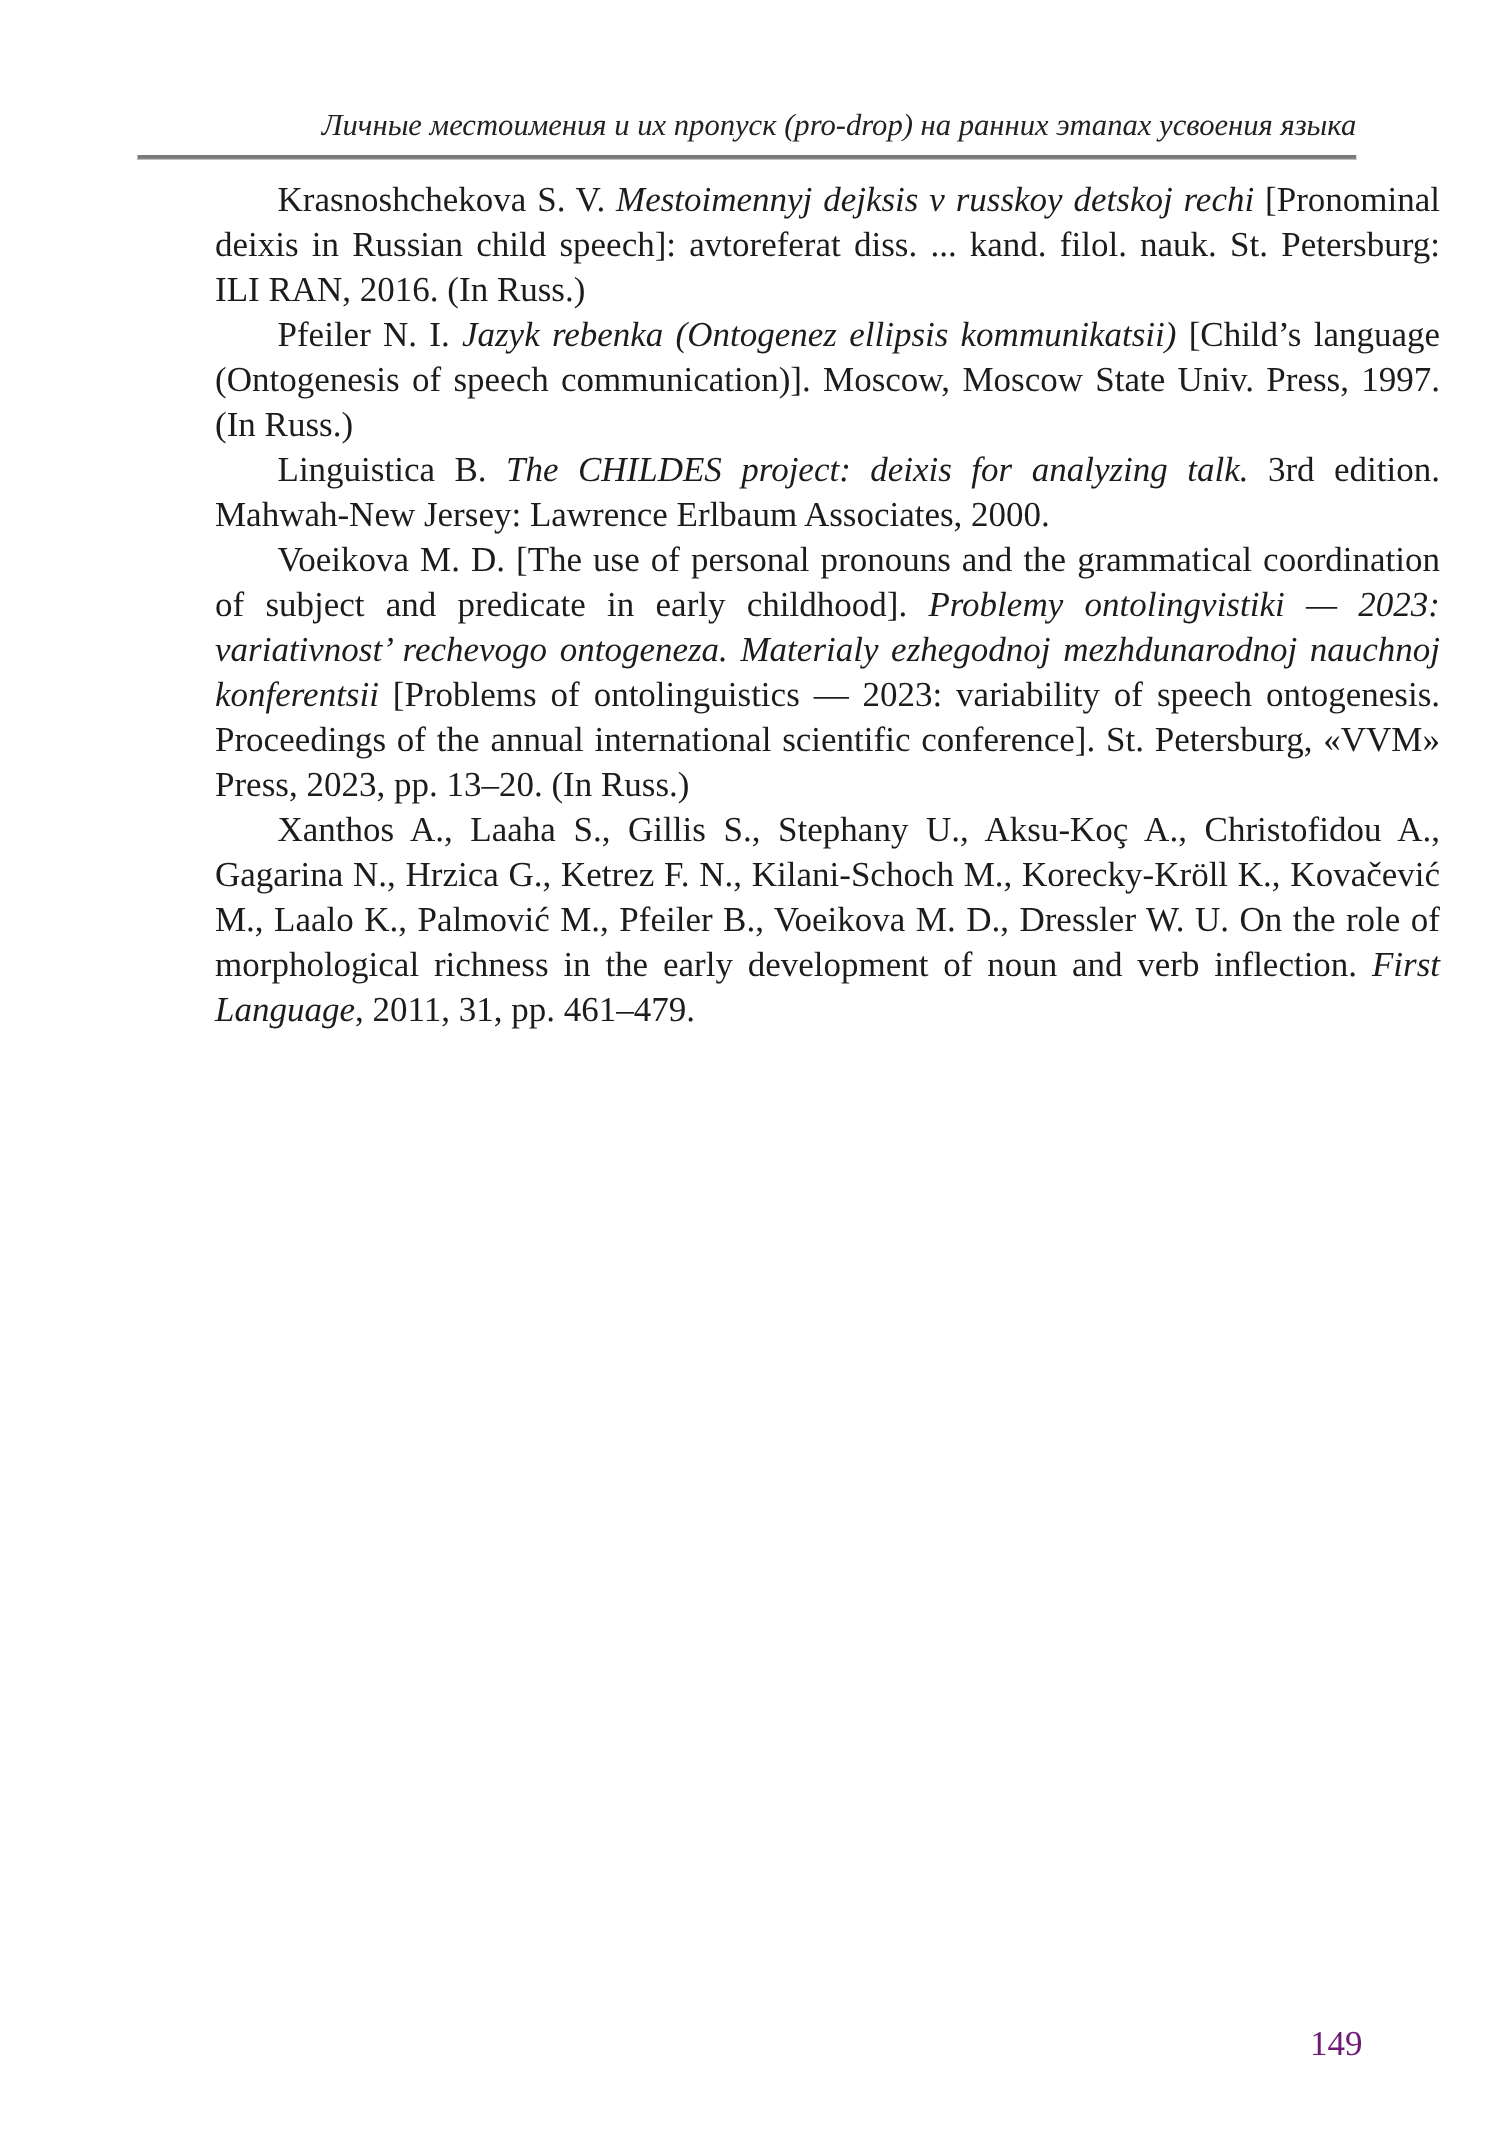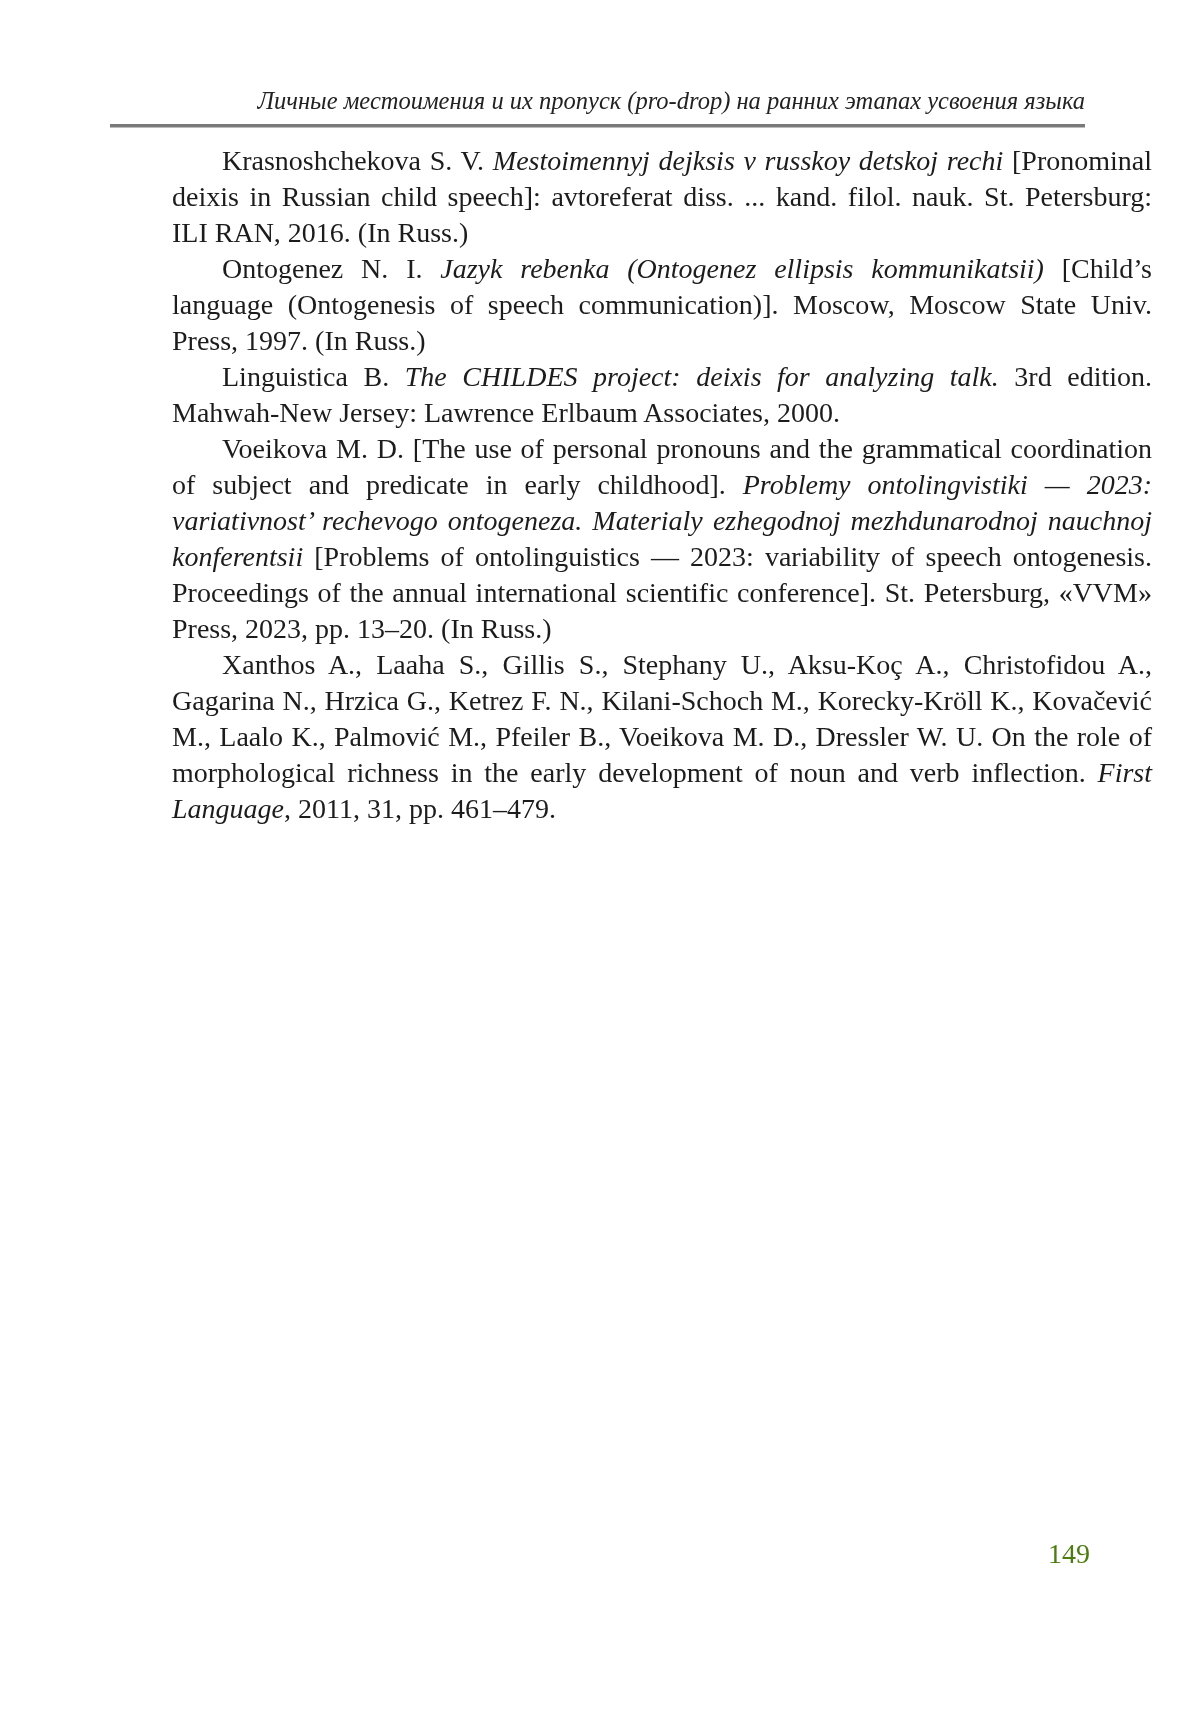--- a/index.html
+++ b/index.html
@@ -50,41 +50,41 @@
   .ref-entry {
     margin: 0;
     padding: 0;
     text-indent: 50px;
   }
   .ref-entry em {
     font-style: italic;
   }
   .page-number {
     position: absolute;
-    top: 1536px;
+    top: 1618px;
     right: 110px;
     font-size: 28px;
     line-height: 36px;
     text-align: left;
-    color: #4d7c0f;
+    color: #701a75;
   }
 </style>
 </head>
 <body>
 
 <div class="page">
 
   <header class="running-header">
     <div class="running-title">Личные местоимения и их пропуск (pro-drop) на ранних этапах усвоения языка</div>
     <div class="header-rule"></div>
   </header>
 
   <main class="references">
       <p class="ref-entry"><span>Krasnoshchekova S. V. </span><em>Mestoimennyj dejksis v russkoy detskoj rechi</em><span> [Pronominal deixis in Russian child speech]: avtoreferat diss. ... kand. filol. nauk. St. Petersburg: ILI RAN, 2016. (In Russ.)</span></p>
-      <p class="ref-entry"><span>Ontogenez N. I. </span><em>Jazyk rebenka (Ontogenez ellipsis kommunikatsii)</em><span> [Child’s language (Ontogenesis of speech communication)]. Moscow, Moscow State Univ. Press, 1997. (In Russ.)</span></p>
+      <p class="ref-entry"><span>Pfeiler N. I. </span><em>Jazyk rebenka (Ontogenez ellipsis kommunikatsii)</em><span> [Child’s language (Ontogenesis of speech communication)]. Moscow, Moscow State Univ. Press, 1997. (In Russ.)</span></p>
       <p class="ref-entry"><span>Linguistica B. </span><em>The CHILDES project: deixis for analyzing talk.</em><span> 3rd edition. Mahwah-New Jersey: Lawrence Erlbaum Associates, 2000.</span></p>
       <p class="ref-entry"><span>Voeikova M. D. [The use of personal pronouns and the grammatical coordination of subject and predicate in early childhood]. </span><em>Problemy ontolingvistiki — 2023: variativnost’ rechevogo ontogeneza. Materialy ezhegodnoj mezhdunarodnoj nauchnoj konferentsii</em><span> [Problems of ontolinguistics — 2023: variability of speech ontogenesis. Proceedings of the annual international scientific conference]. St. Petersburg, «VVM» Press, 2023, pp. 13–20. (In Russ.)</span></p>
       <p class="ref-entry"><span>Xanthos A., Laaha S., Gillis S., Stephany U., Aksu-Koç A., Christofidou A., Gagarina N., Hrzica G., Ketrez F. N., Kilani-Schoch M., Korecky-Kröll K., Kovačević M., Laalo K., Palmović M., Pfeiler B., Voeikova M. D., Dressler W. U. On the role of morphological richness in the early development of noun and verb inflection. </span><em>First Language</em><span>, 2011, 31, pp. 461–479.</span></p>
     </main>
 
   <footer>
     <div class="page-number">149</div>
   </footer>
 
 </div>

